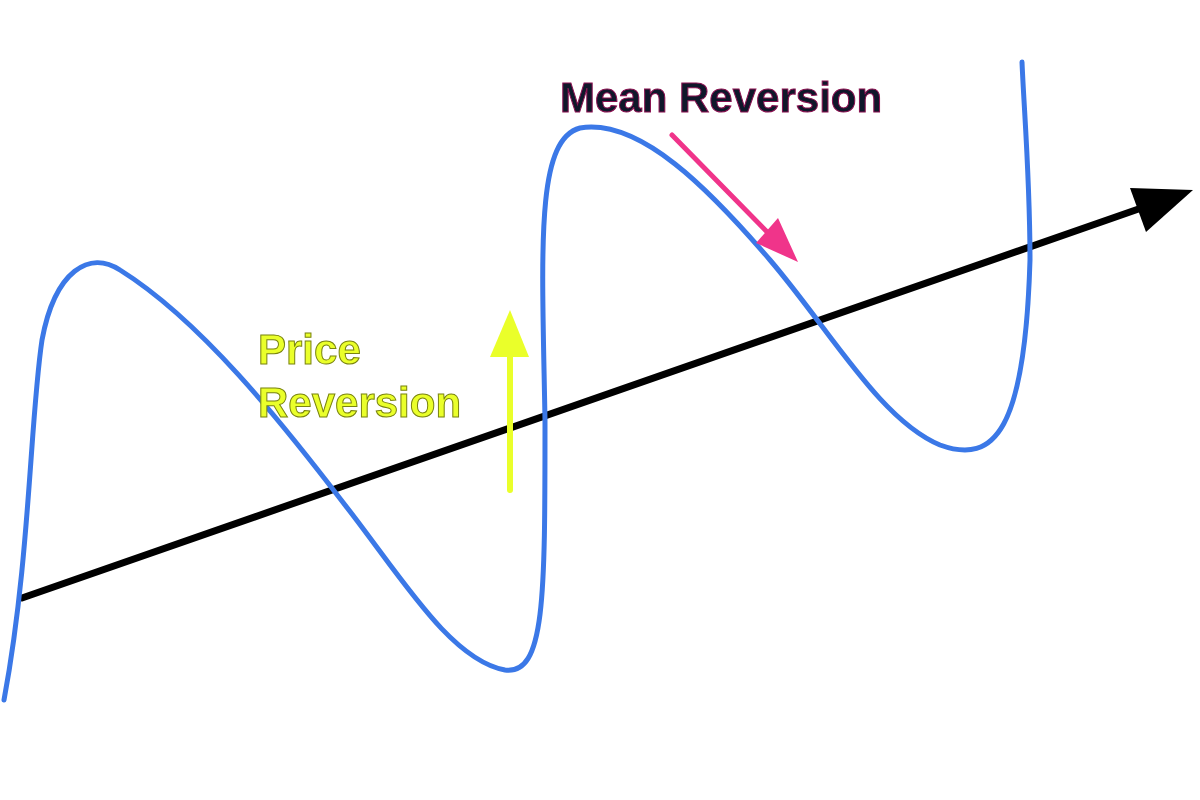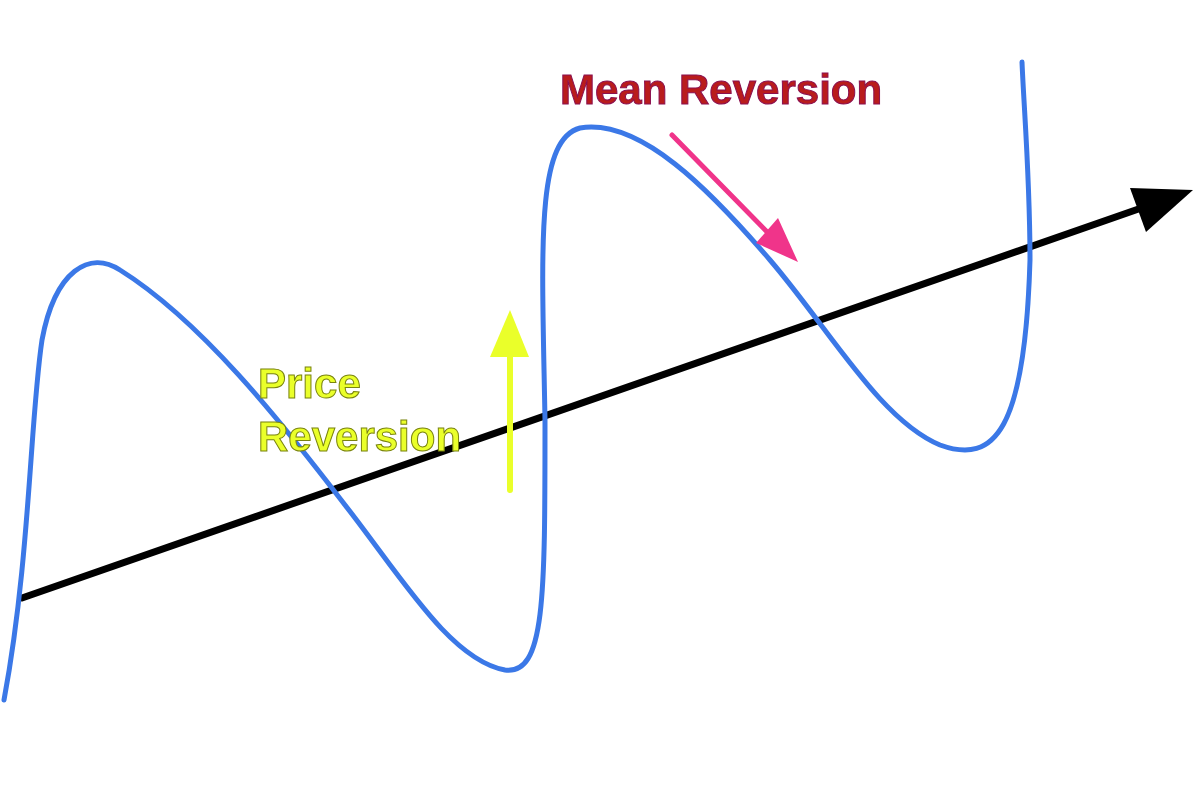--- a/index.html
+++ b/index.html
@@ -42,20 +42,20 @@
     <line x1="510" y1="490" x2="510" y2="340" stroke="#eaff2a" stroke-width="6" stroke-linecap="round"></line>
     <polygon points="510,310 490,357 529,357" fill="#eaff2a"></polygon>
   </g>
 
   <g>
     <line x1="672" y1="135" x2="775" y2="240" stroke="#f0348a" stroke-width="5" stroke-linecap="round"></line>
     <polygon points="798,262 778,218 756,243" fill="#f0348a"></polygon>
   </g>
 </svg>
 
-<div class="label label-mean" style="color:#b91c1c; -webkit-text-stroke: 1px #8a1050;">
+<div class="label label-mean" style="color:#0f172a;margin-top:8px; -webkit-text-stroke: 1px #8a1050;">
   <span>Mean Reversion</span>
 </div>
 
-<div class="label label-momentum" style="color:#eaff2a;margin-top:34px; -webkit-text-stroke: 1px #7a8410;">
+<div class="label label-momentum" style="color:#eaff2a; -webkit-text-stroke: 1px #7a8410;">
   <div>Price</div>
   <div>Reversion</div>
 </div>
 
 </body></html>

